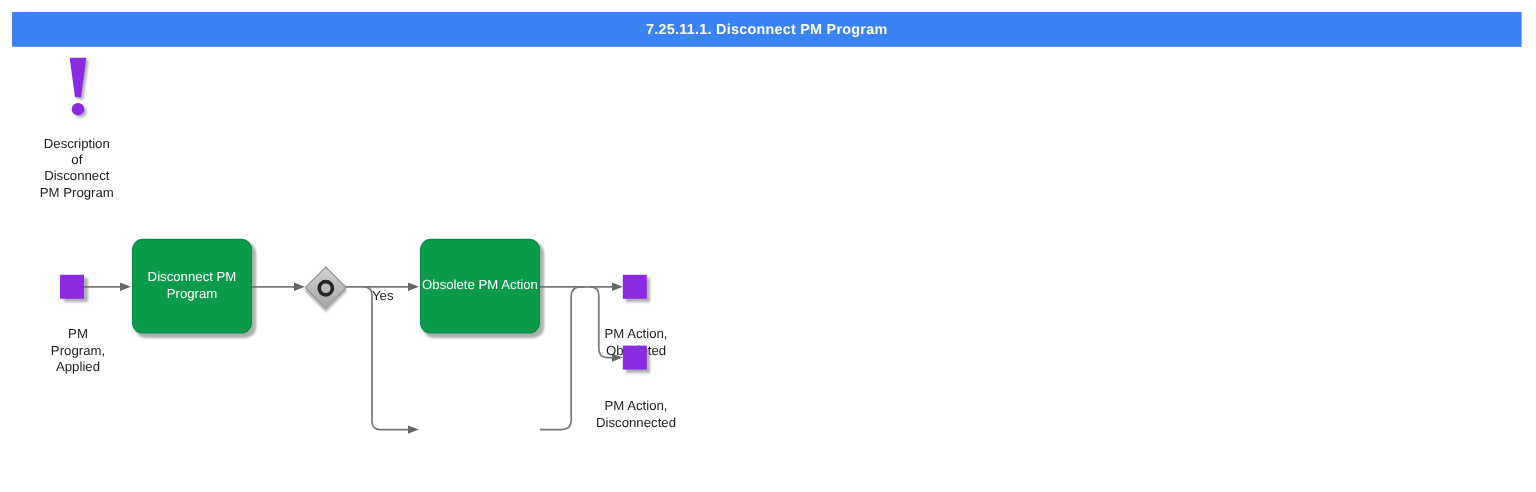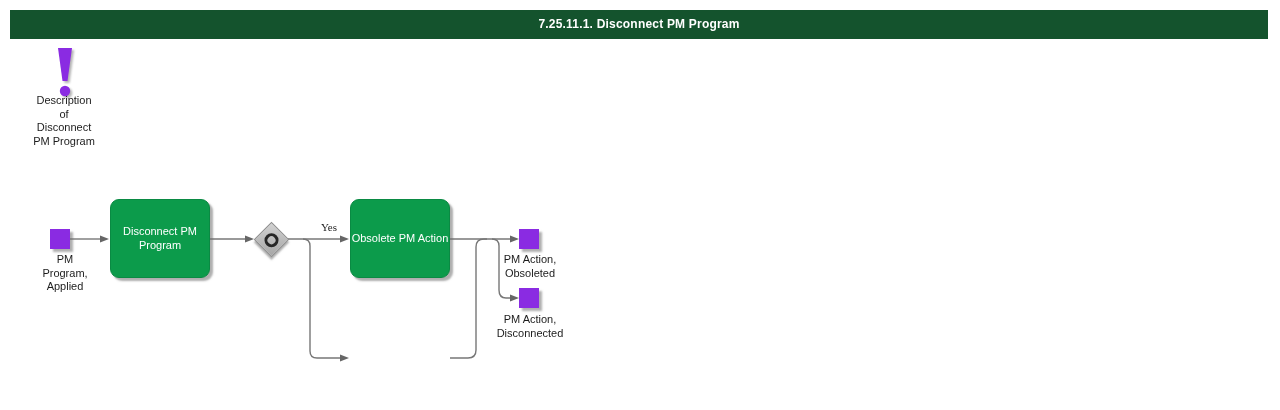--- a/index.html
+++ b/index.html
@@ -14,21 +14,21 @@
     height: 410px;
     background: #ffffff;
     overflow: hidden;
   }
 
   
   .banner {
     position: absolute;
     left: 10px; top: 10px;
     width: 1258px; height: 29px;
-    background: #14532d;
+    background: #3b82f6;
     color: #ffffff;
     font-size: 12px;
     font-weight: bold;
     text-align: center;
     line-height: 29px;
     letter-spacing: 0.2px;
   }
 
   
   .note-icon {
@@ -39,20 +39,21 @@
   }
 
   
   .lbl {
     position: absolute;
     text-align: center;
     font-size: 11px;
     line-height: 13.5px;
     white-space: pre-line;
     color: #1c1c1c;
+    margin-top: 20px;
   }
 
   
   .task {
     position: absolute;
     width: 100px; height: 79px;
     background: #0C9B4B;
     border: 1px solid #0a8a43;
     border-radius: 9px;
     box-shadow: 3px 3px 2px rgba(110,110,110,0.55);
@@ -143,21 +144,21 @@
   <div class="event-square" style="left:50px; top:229px;"></div>
   <div class="lbl" style="left:20px; top:253px; width:90px;">PM
 Program,
 Applied</div>
 
   <div class="task" style="left:110px; top:199px;">Disconnect PM Program</div>
 
   <div class="gateway">
     <div class="gateway-circle"></div>
   </div>
-  <div class="lbl" style="left:304px; top:221px; width:50px;font-family:Liberation Serif, serif;">Yes</div>
+  <div class="lbl" style="left:294px; top:221px; width:50px;">Yes</div>
 
   <div class="task" style="left:350px; top:199px;">Obsolete PM Action</div>
 
 
   <div class="event-square" style="left:519px; top:229px;"></div>
   <div class="lbl" style="left:480px; top:253px; width:100px;">PM Action,
 Obsoleted</div>
 
   <div class="event-square" style="left:519px; top:288px;"></div>
   <div class="lbl" style="left:478px; top:313px; width:104px;">PM Action,

